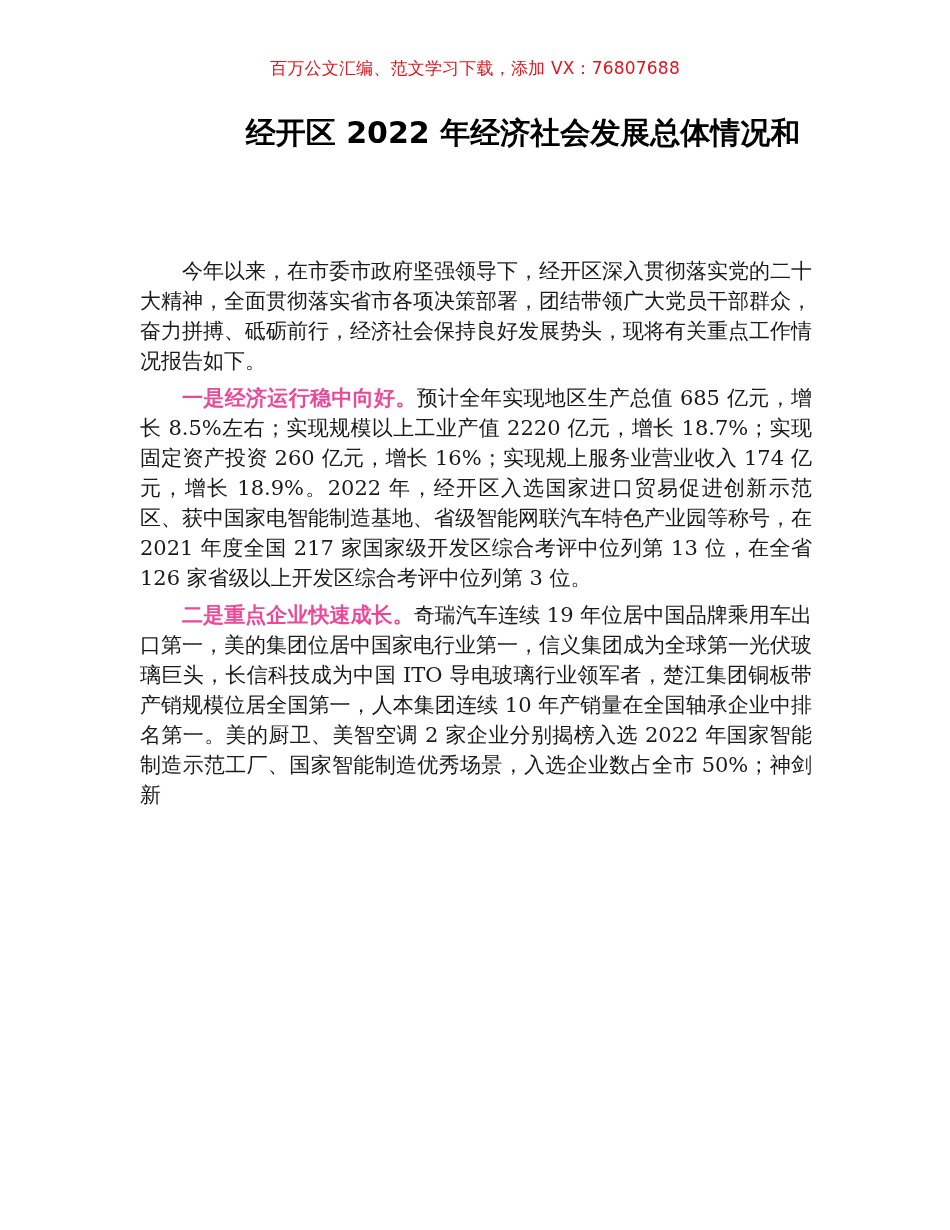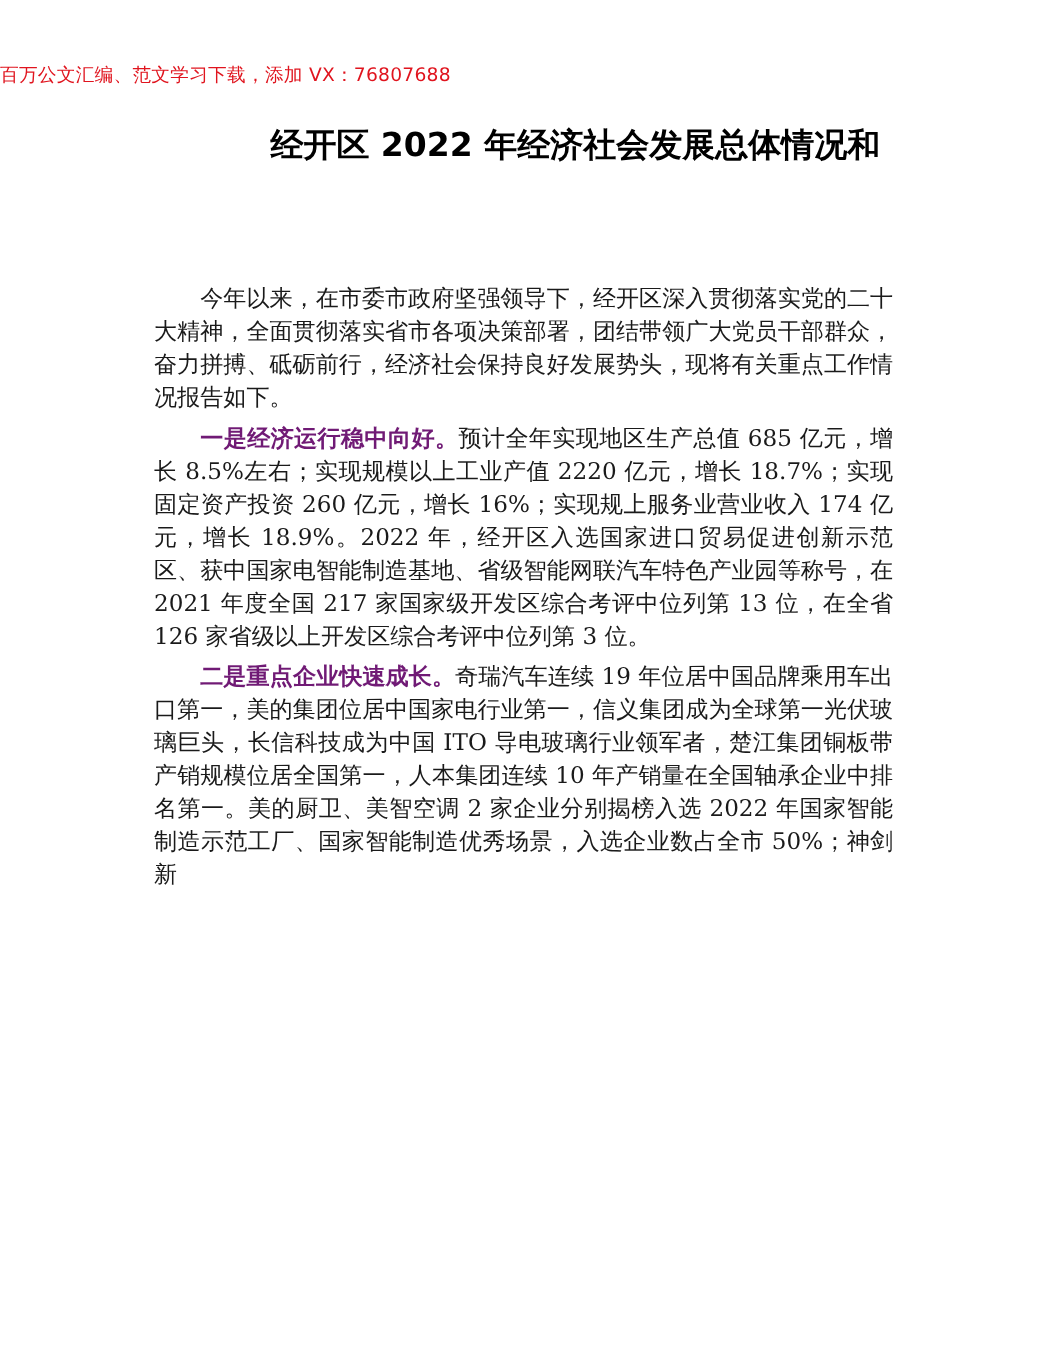--- a/index.html
+++ b/index.html
@@ -13,21 +13,21 @@
       position: relative;
       overflow: hidden;
       font-family: "DejaVu Serif", "Liberation Serif", serif;
       color: #1a1a1a;
     }
     .watermark {
       position: absolute;
       top: 57px;
       left: 0;
       width: 950px;
-      text-align: left;
+      text-align: center;
       color: #e0141e;
       font-family: "DejaVu Sans", "Liberation Sans", sans-serif;
       font-size: 17px;
       letter-spacing: 0.2px;
     }
     .title {
       position: absolute;
       top: 110px;
       left: 0;
       width: 950px;
@@ -50,21 +50,21 @@
       text-justify: inter-character;
       color: #1a1a1a;
     }
     .para {
       margin: 0 0 7px 0;
       text-indent: 2em;
     }
     .lead {
       font-family: "DejaVu Sans", "Liberation Sans", sans-serif;
       font-weight: bold;
-      color: #701a75;
+      color: #ec4899;
     }
   </style>
 </head>
 <body>
 
 <div class="watermark">百万公文汇编、范文学习下载，添加 VX：76807688</div>
 
 <div class="title">
   <div>经开区 2022 年经济社会发展总体情况和</div>
 </div>

